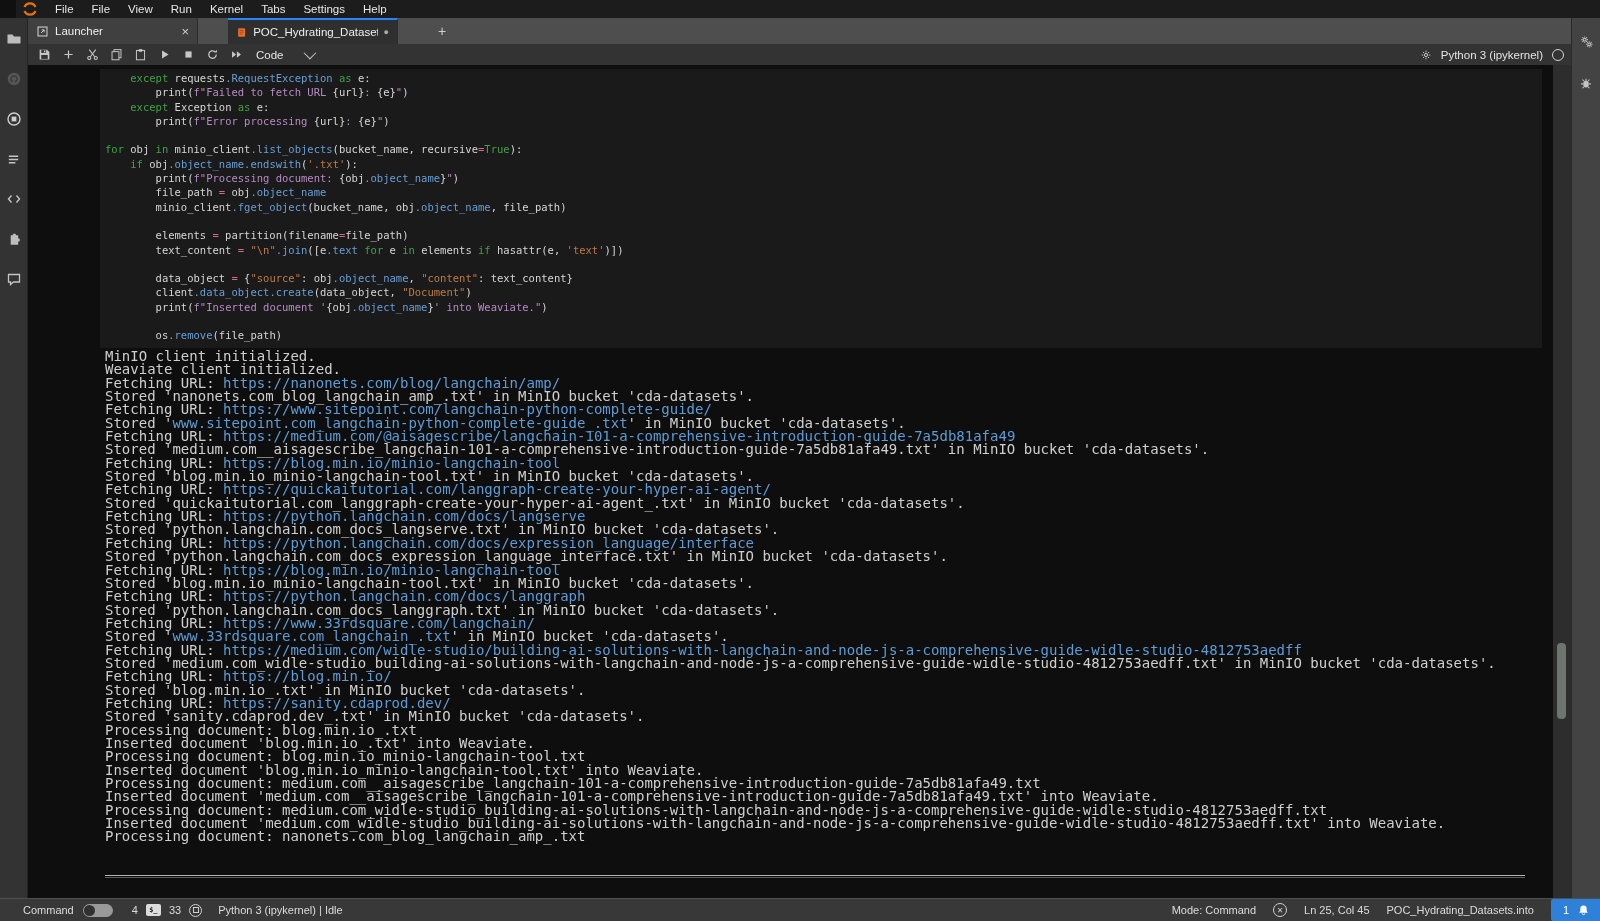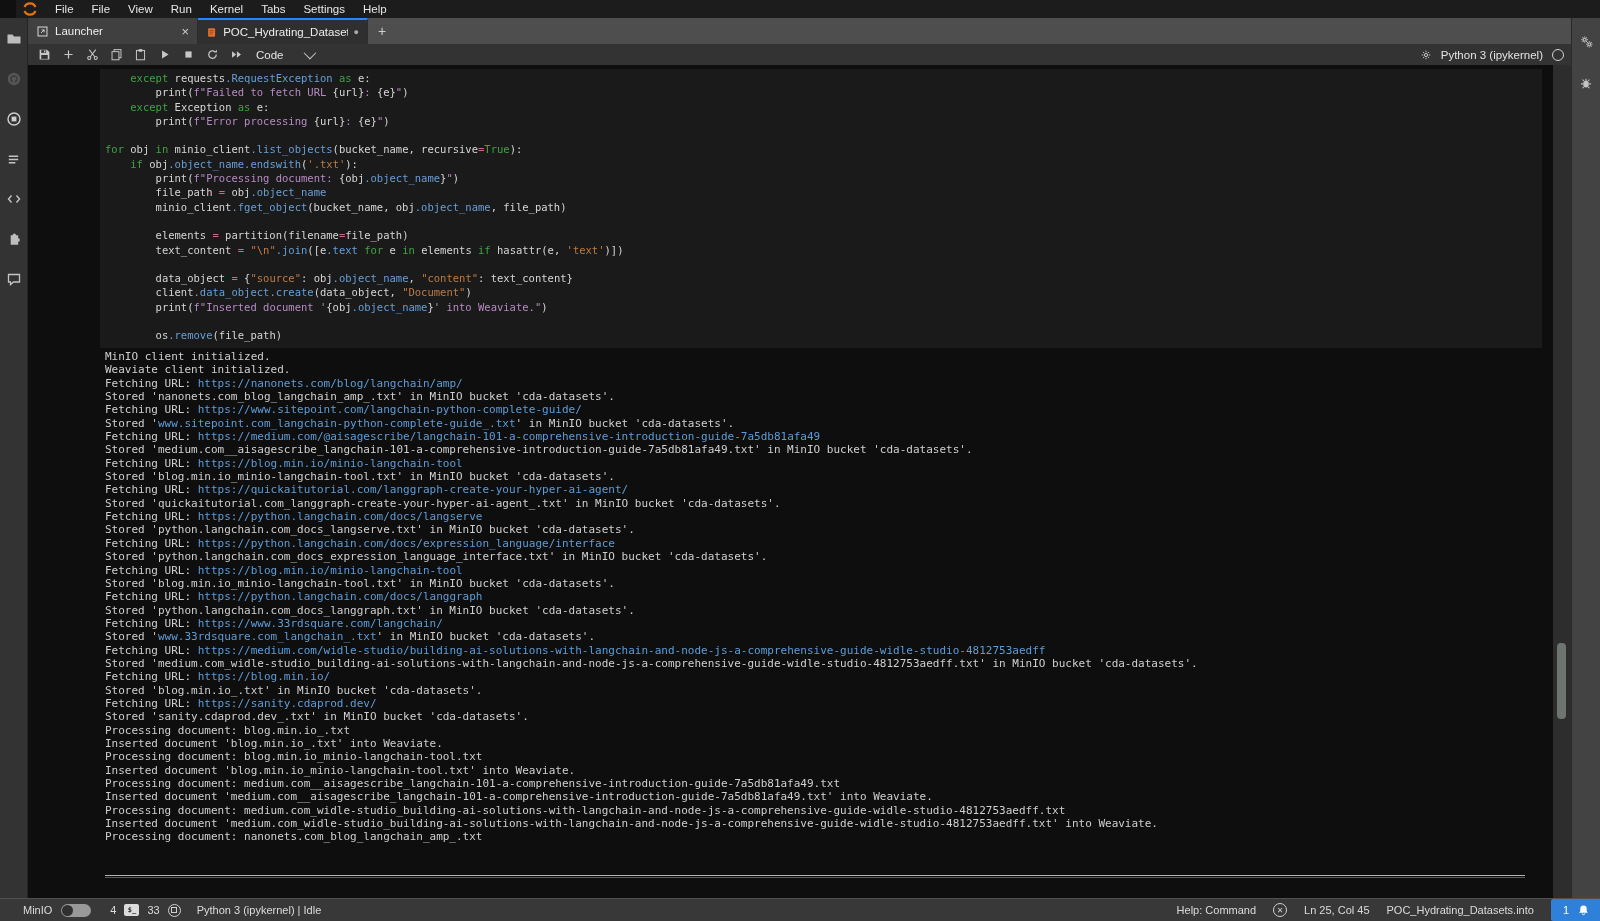--- a/index.html
+++ b/index.html
@@ -13,21 +13,21 @@
   #app-logo{width:18px;height:14px;margin:0 7px 0 5px;}
   .menu-item{padding:0 9px;line-height:18px;}
 
   
   #left-sidebar{left:0;top:18px;width:28px;height:880px;background:#333333;
                 border-right:1px solid #232323;display:flex;flex-direction:column;
                 align-items:center;padding-top:12px;gap:22px;}
   .sb-icon{width:18px;height:18px;display:flex;align-items:center;justify-content:center;}
 
   
-  #tabbar{left:28px;top:18px;width:1543px;height:26px;background:#4e4e4e;display:flex;}
+  #tabbar{left:28px;top:18px;width:1543px;height:26px;background:#4e4e4e;display:flex;gap:30px;}
   .tab{width:170px;display:flex;align-items:center;gap:6px;padding:0 8px;font-size:11.5px;
        color:#ededed;box-sizing:border-box;white-space:nowrap;overflow:hidden;}
   #tab-launcher{background:#404040;border-right:1px solid #2d2d2d;}
   #tab-notebook{background:#2f2f2f;border-top:2px solid #2684ff;border-right:1px solid #2d2d2d;}
   .tab-close{margin-left:auto;font-size:13px;color:#cfcfcf;line-height:1;}
   .tab-label{overflow:hidden;text-overflow:clip;white-space:nowrap;}
   .dirty-dot{margin-left:auto;color:#a9a9a9;font-size:9px;}
   #tab-add{width:28px;display:flex;align-items:center;justify-content:center;color:#cfcfcf;
            font-size:14px;}
 
@@ -46,21 +46,21 @@
 
   
   #notebook{left:28px;top:65px;width:1525px;height:833px;background:#0e0e0e;overflow:hidden;}
   #cell-editor{left:72px;top:4px;width:1442px;height:279px;background:#1a1a1a;}
   #code-lines{position:absolute;left:5px;top:2px;font-family:"DejaVu Sans Mono",monospace;
               font-size:10.5px;line-height:14.3px;white-space:pre;}
   .cl{height:14.3px;}
   .tk-p{color:#d6d6d6;} .tk-k{color:#41a146;} .tk-pr{color:#689fd6;}
   .tk-s{color:#bd7c44;} .tk-f{color:#b78bc4;} .tk-o{color:#cc6b8e;}
   #output-lines{position:absolute;left:77px;top:285px;font-family:"DejaVu Sans Mono",monospace;
-                font-size:11px;line-height:13.35px;white-space:pre;}
+                font-size:14px;line-height:13.35px;white-space:pre;}
   .ol{height:13.35px;}
   .ot-p{color:#cfcfcf;} .ot-u{color:#5e9cd6;}
   #cell-hr{left:77px;top:810px;width:1420px;height:3px;border-top:1px solid #b5b5b5;
            border-bottom:1px solid #5a5a5a;}
 
   
   #nb-scrollbar{left:1553px;top:65px;width:18px;height:833px;background:#2d2d2d;}
   #nb-scroll-thumb{left:4px;top:578px;width:9px;height:76px;background:#6e7470;border-radius:4px;}
   #right-strip{left:1571px;top:18px;width:29px;height:880px;background:#434343;
                border-left:1px solid #2a2a2a;display:flex;flex-direction:column;
@@ -259,35 +259,35 @@
   </div>
   <div class="sb-icon">
     <svg viewBox="0 0 16 16" width="14" height="14">
         <ellipse cx="8" cy="9" rx="3.2" ry="4" fill="#c4c4c4"></ellipse>
         <path d="M8 5V3M5.5 5.5 4 4M10.5 5.5 12 4M4.6 9H2.4M11.4 9h2.2M5.5 12.5 4 14M10.5 12.5 12 14" stroke="#c4c4c4" stroke-width="1.2"></path>
       </svg>
   </div>
 </div>
 
 <div id="statusbar" class="abs">
-  <span>MinIO</span>
+  <span>Command</span>
   <div id="simple-toggle">
       <div id="simple-knob"></div>
     </div>
   <span class="sb-gap" style="margin-left:19px;">4</span>
   <div id="terminal-icon">
       <span>$_</span>
     </div>
   <span style="margin-left:8px;">33</span>
   <div id="sessions-icon">
       <div></div>
     </div>
   <span class="sb-gap">Python 3 (ipykernel) | Idle</span>
   <div id="status-right">
-    <span>Help: Command</span>
+    <span>Mode: Command</span>
     <div id="trust-icon">✕</div>
     <span>Ln 25, Col 45</span>
     <span>POC_Hydrating_Datasets.into</span>
     <div id="notif-badge">
       <span>1</span>
       <svg viewBox="0 0 16 16" width="13" height="13">
         <path d="M8 1.8a3.9 3.9 0 0 0-3.9 3.9v3l-1.4 2h10.6l-1.4-2v-3A3.9 3.9 0 0 0 8 1.8z" fill="#ffffff"></path>
         <path d="M6.5 11.6a1.5 1.5 0 0 0 3 0" fill="none" stroke="#ffffff" stroke-width="1.2"></path>
       </svg>
     </div>

